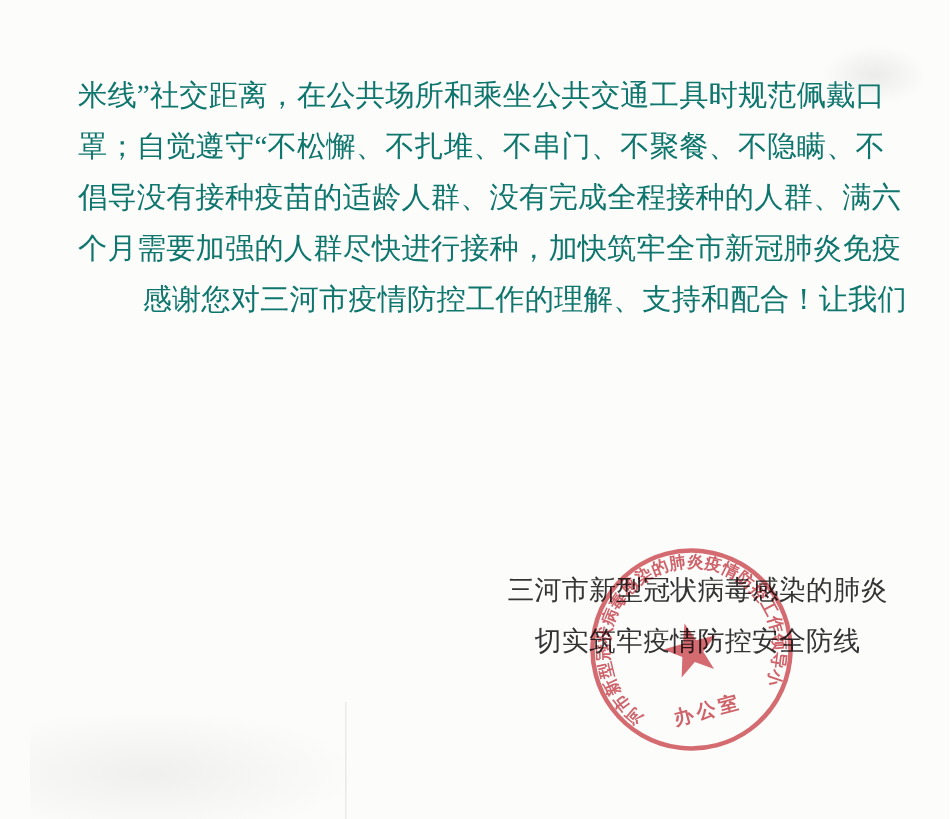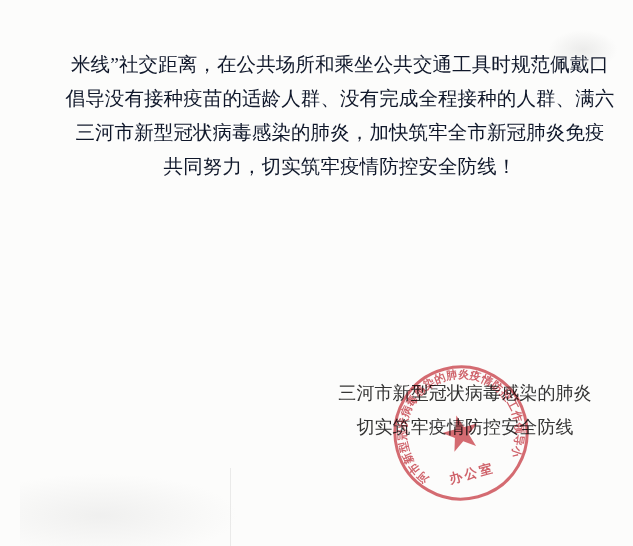--- a/index.html
+++ b/index.html
@@ -40,24 +40,23 @@
   }
   
   .body-text {
     position: absolute;
     left: 52px;
     top: 48px;
     width: 552px;
     font-size: 19.5px;
     line-height: 34px;
     letter-spacing: 0.1px;
-    color: #0f172a;
-    text-align: center;
+    color: #0f766e;
+    text-align: left;
     white-space: nowrap;
-    margin-left: 12px;
   }
   .body-text .line { height: 34px; }
   .body-text .line.indent { text-indent: 43px; }
   
   .signature {
     position: absolute;
     left: 325px;
     top: 376px;
     width: 280px;
     font-size: 18px;
@@ -88,23 +87,24 @@
 <body>
 
 <div class="page">
 
   <div class="smudge-top-right"></div>
   <div class="smudge-bottom-left"></div>
   <div class="scan-fold-line"></div>
 
   <div class="body-text">
     <div class="line">米线”社交距离，在公共场所和乘坐公共交通工具时规范佩戴口</div>
+    <div class="line">罩；自觉遵守“不松懈、不扎堆、不串门、不聚餐、不隐瞒、不</div>
     <div class="line">倡导没有接种疫苗的适龄人群、没有完成全程接种的人群、满六</div>
-    <div class="line">三河市新型冠状病毒感染的肺炎，加快筑牢全市新冠肺炎免疫</div>
-    <div class="line">共同努力，切实筑牢疫情防控安全防线！</div>
+    <div class="line">个月需要加强的人群尽快进行接种，加快筑牢全市新冠肺炎免疫</div>
+    <div class="line indent">感谢您对三河市疫情防控工作的理解、支持和配合！让我们</div>
   </div>
 
   <div class="signature">
     <div class="sig-line">三河市新型冠状病毒感染的肺炎</div>
     <div class="sig-line">切实筑牢疫情防控安全防线</div>
   </div>
 
   <svg class="seal" viewBox="0 0 150 150" aria-hidden="true">
     <defs>
       <path id="seal-ring-arc" d="M 36.1 113.9 A 55 55 0 1 1 113.9 113.9" fill="none"></path>

